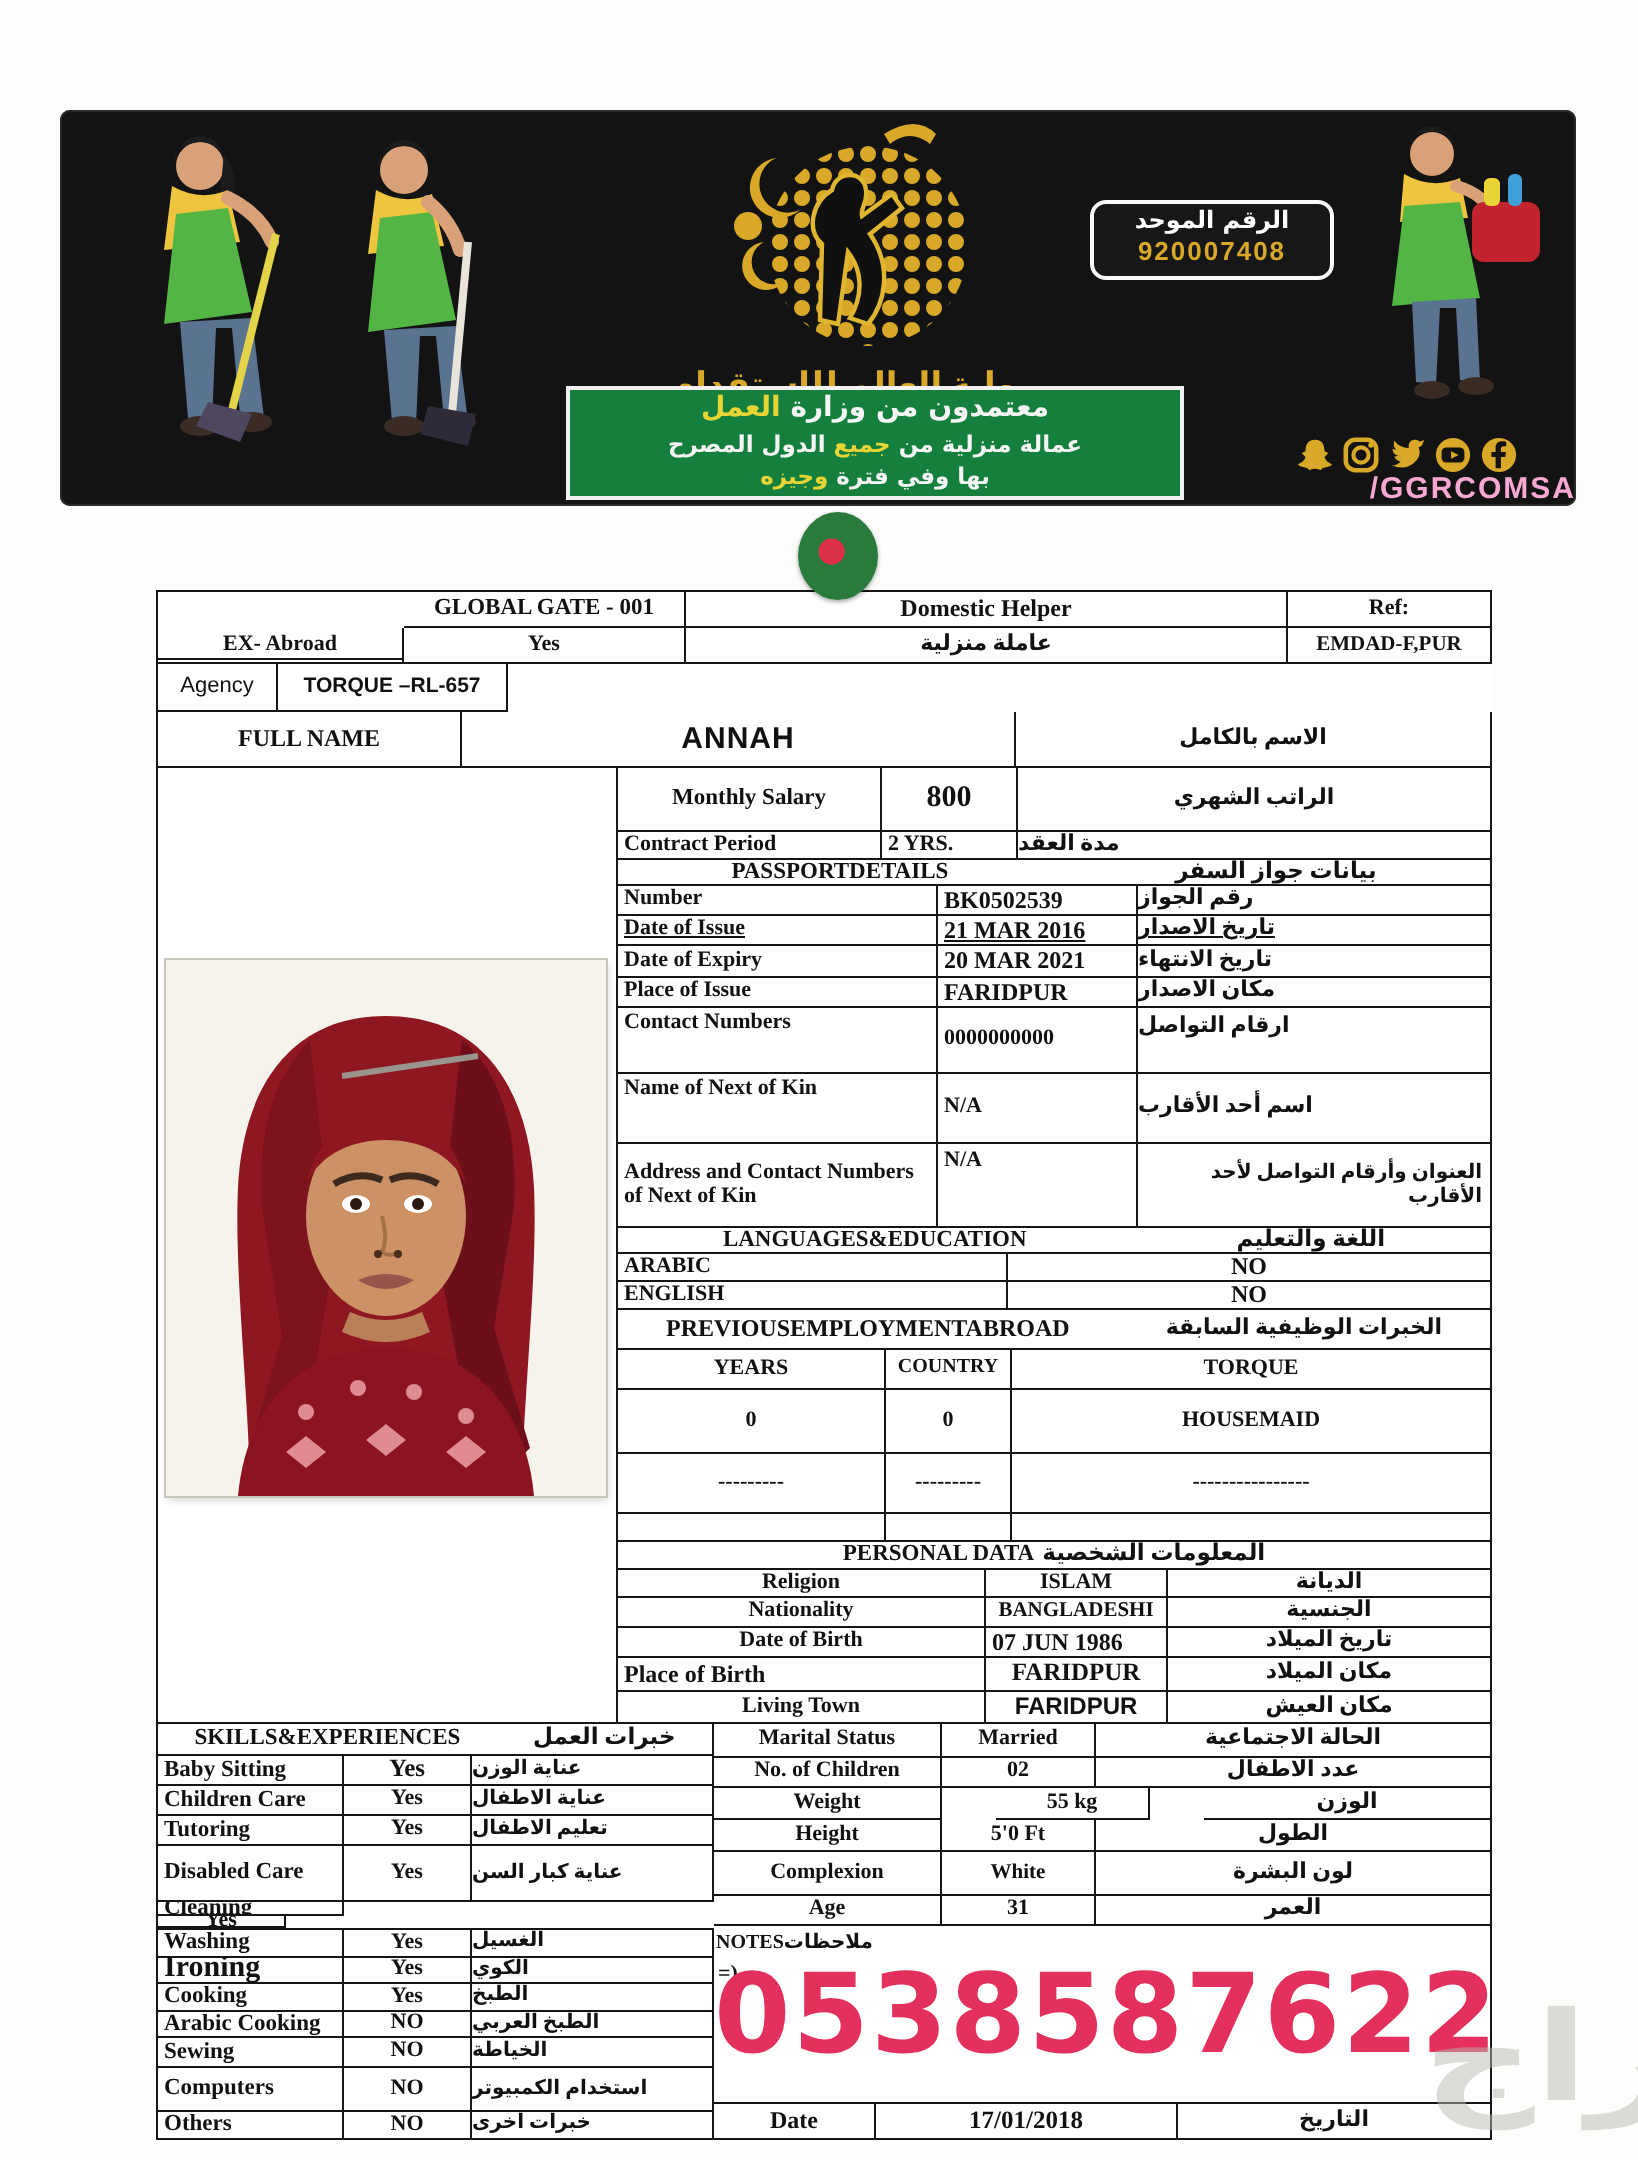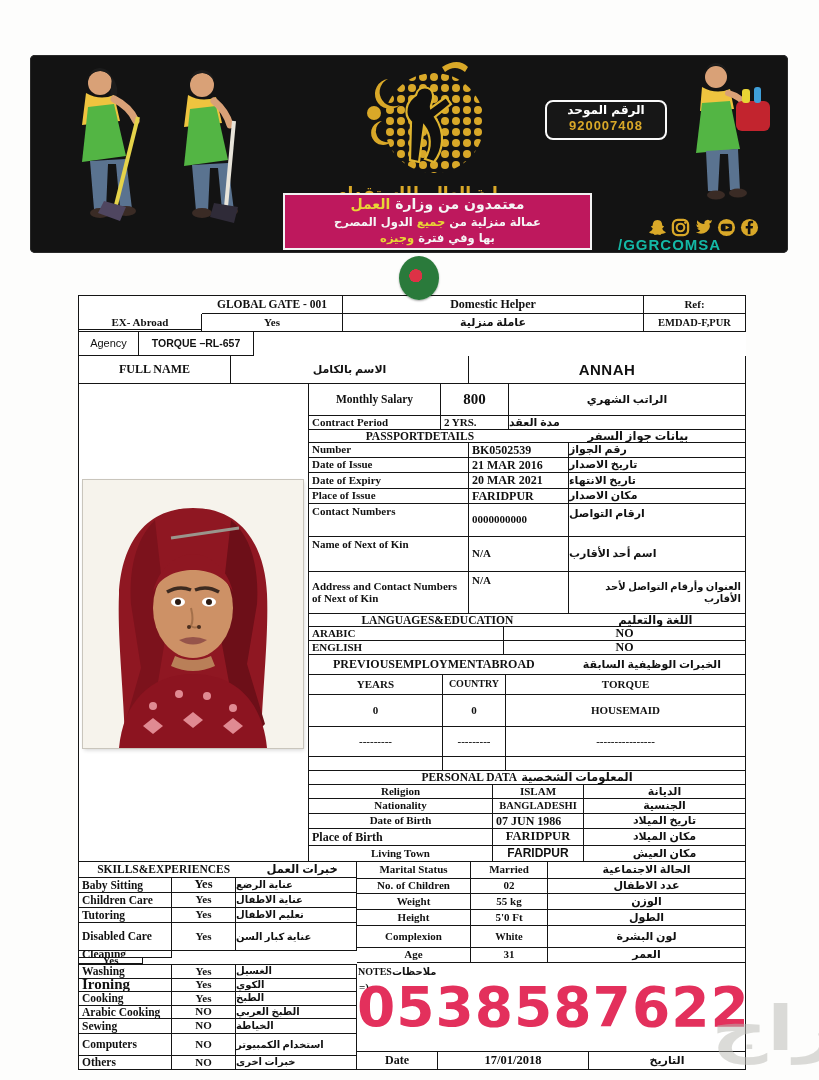--- a/index.html
+++ b/index.html
@@ -6,31 +6,31 @@
   .page{position:relative;width:819px;height:1080px;background:#fdfdfc;overflow:hidden;
         font-family:"Liberation Serif","DejaVu Sans",serif;color:#111;}
   
   .banner{position:absolute;left:30px;top:55px;width:758px;height:198px;background:#131313;
           border-radius:5px;overflow:hidden;box-shadow:0 0 0 1px #2a2a2a inset;}
   .banner-center{position:absolute;left:230px;top:2px;width:330px;text-align:center;}
   .logo-ar{font-weight:bold;font-size:17px;color:#d9a828;letter-spacing:1px;direction:rtl;}
   .logo-en{font-weight:bold;font-size:14px;color:#cf9f25;}
   .logo-www{font-weight:bold;font-size:13px;color:#e9e6da;letter-spacing:2px;font-family:"Liberation Sans",sans-serif;}
   .certbox{position:absolute;left:253px;top:138px;width:305px;height:53px;border:2px solid #f2f2f2;
-           background:#be185d;color:#f5f5f5;direction:rtl;text-align:center;
+           background:#15803d;color:#f5f5f5;direction:rtl;text-align:center;
            font-family:"DejaVu Sans",sans-serif;font-weight:bold;}
   .certbox .l1{font-size:14px;line-height:19px;}
   .certbox .l2{font-size:11.5px;line-height:16px;}
   .gold{color:#e8d535;}
   .unibox{position:absolute;left:515px;top:45px;width:118px;height:36px;border:2px solid #fafafa;
           border-radius:8px;text-align:center;background:rgba(255,255,255,0.02);}
   .unibox .a{color:#fff;font-weight:bold;font-size:12px;line-height:16px;direction:rtl;font-family:"DejaVu Sans",sans-serif;}
   .unibox .n{color:#d9a828;font-weight:bold;font-size:13px;line-height:15px;font-family:"Liberation Sans",sans-serif;letter-spacing:1px;}
   .social{position:absolute;left:598px;top:163px;width:150px;display:flex;gap:4px;align-items:center;justify-content:center;}
-  .handle{position:absolute;left:588px;top:181px;width:170px;text-align:left;color:#14b8a6;
+  .handle{position:absolute;left:588px;top:181px;width:170px;text-align:right;color:#f9a8d4;
           font-weight:bold;font-size:15px;font-family:"Liberation Sans",sans-serif;letter-spacing:1px;}
   
   .flag{position:absolute;left:399px;top:256px;width:40px;height:44px;border-radius:50%;
         background:radial-gradient(circle at 42% 45%, #dd3246 0 19%, #2a7a3b 20%);
         box-shadow:0 1px 2px rgba(0,0,0,.35);z-index:5;}
   
   .form{position:absolute;left:78px;top:295px;width:667px;border-top:1.6px solid #151515;
         border-left:1.6px solid #151515;background:#fff;z-index:2;}
   .r{display:flex;width:100%;}
   .c{box-sizing:border-box;display:flex;align-items:center;justify-content:center;
@@ -182,22 +182,22 @@
       <div class="c" style="flex:1;font-size:10.5px;">EMDAD-F,PUR</div>
     </div>
 
     <div class="r" style="height:24px;">
       <div class="c sans" style="width:60px;font-weight:normal;font-size:11px;">Agency</div>
       <div class="c sans" style="width:115px;font-size:10.5px;">TORQUE –RL-657</div>
     </div>
 
     <div class="r" style="height:28px;">
       <div class="c" style="width:152px;font-size:12px;">FULL NAME</div>
+      <div class="c sans" style="width:277px;font-size:15px;letter-spacing:.5px;">ANNAH</div>
       <div class="c ar" style="flex:1;">الاسم بالكامل</div>
-      <div class="c sans" style="width:277px;font-size:15px;letter-spacing:.5px;">ANNAH</div>
     </div>
 
     <div class="r" style="height:478px;">
 
       <div class="c photo-cell" style="width:230px;padding:0;">
         <div class="photo">
           <svg width="220" height="268" viewBox="0 0 220 268">
             <rect width="220" height="268" fill="#f6f3ec"></rect>
             <path d="M110,28 c-52,0 -72,42 -74,86 c-2,44 6,110 6,154 h136 c0,-44 8,-110 6,-154 c-2,-44 -22,-86 -74,-86 z" fill="#8f1722"></path>
             <path d="M148,40 c22,18 28,52 26,84 l-10,60 18,60 -24,24 -22,-120 z" fill="#6d0f18"></path>
@@ -248,21 +248,21 @@
             <span>PASSPORTDETAILS</span>
             <span class="ar">بيانات جواز السفر</span>
           </div>
         </div>
 
         <div class="r" style="height:15px;">
           <div class="c lft" style="width:160px;">Number</div>
           <div class="c lft" style="width:100px;font-size:12px;">BK0502539</div>
           <div class="c ar rgt" style="flex:1;">رقم الجواز</div>
         </div>
-        <div class="r" style="height:15px;">
+        <div class="r" style="height:15px;text-decoration:underline;">
           <div class="c lft" style="width:160px;">Date of Issue</div>
           <div class="c lft" style="width:100px;font-size:12px;">21 MAR 2016</div>
           <div class="c ar rgt" style="flex:1;">تاريخ الاصدار</div>
         </div>
         <div class="r" style="height:16px;">
           <div class="c lft" style="width:160px;">Date of Expiry</div>
           <div class="c lft" style="width:100px;font-size:12px;">20 MAR 2021</div>
           <div class="c ar rgt" style="flex:1;">تاريخ الانتهاء</div>
         </div>
         <div class="r" style="height:15px;">
@@ -367,21 +367,21 @@
       <div class="col" style="width:278px;">
         <div class="r" style="height:16px;">
           <div class="c hdr2" style="flex:1;font-size:11.5px;">
             <span>SKILLS&amp;EXPERIENCES</span>
             <span class="ar">خبرات العمل</span>
           </div>
         </div>
         <div class="r" style="height:15px;">
           <div class="c lft" style="width:93px;font-size:11.5px;">Baby Sitting</div>
           <div class="c" style="width:64px;font-size:12.5px;">Yes</div>
-          <div class="c ar rgt" style="flex:1;font-size:10px;">عناية الرضع</div>
+          <div class="c ar rgt" style="flex:1;font-size:10px;">عناية الوزن</div>
         </div>
         <div class="r" style="height:15px;">
           <div class="c lft" style="width:93px;font-size:11.5px;">Children Care</div>
           <div class="c" style="width:64px;">Yes</div>
           <div class="c ar rgt" style="flex:1;font-size:10px;">عناية الاطفال</div>
         </div>
         <div class="r" style="height:15px;">
           <div class="c lft" style="width:93px;font-size:11.5px;">Tutoring</div>
           <div class="c" style="width:64px;">Yes</div>
           <div class="c ar rgt" style="flex:1;font-size:10px;">تعليم الاطفال</div>
@@ -437,21 +437,21 @@
         <div class="r" style="height:17px;">
           <div class="c" style="width:114px;">Marital Status</div>
           <div class="c" style="width:77px;">Married</div>
           <div class="c ar" style="flex:1;">الحالة الاجتماعية</div>
         </div>
         <div class="r" style="height:15px;">
           <div class="c" style="width:114px;">No. of Children</div>
           <div class="c" style="width:77px;">02</div>
           <div class="c ar" style="flex:1;">عدد الاطفال</div>
         </div>
-        <div class="r" style="height:16px;">
+        <div class="r" style="height:16px;gap:27px;">
           <div class="c" style="width:114px;">Weight</div>
           <div class="c" style="width:77px;">55 kg</div>
           <div class="c ar" style="flex:1;">الوزن</div>
         </div>
         <div class="r" style="height:16px;">
           <div class="c" style="width:114px;">Height</div>
           <div class="c" style="width:77px;">5'0 Ft</div>
           <div class="c ar" style="flex:1;">الطول</div>
         </div>
         <div class="r" style="height:22px;">

